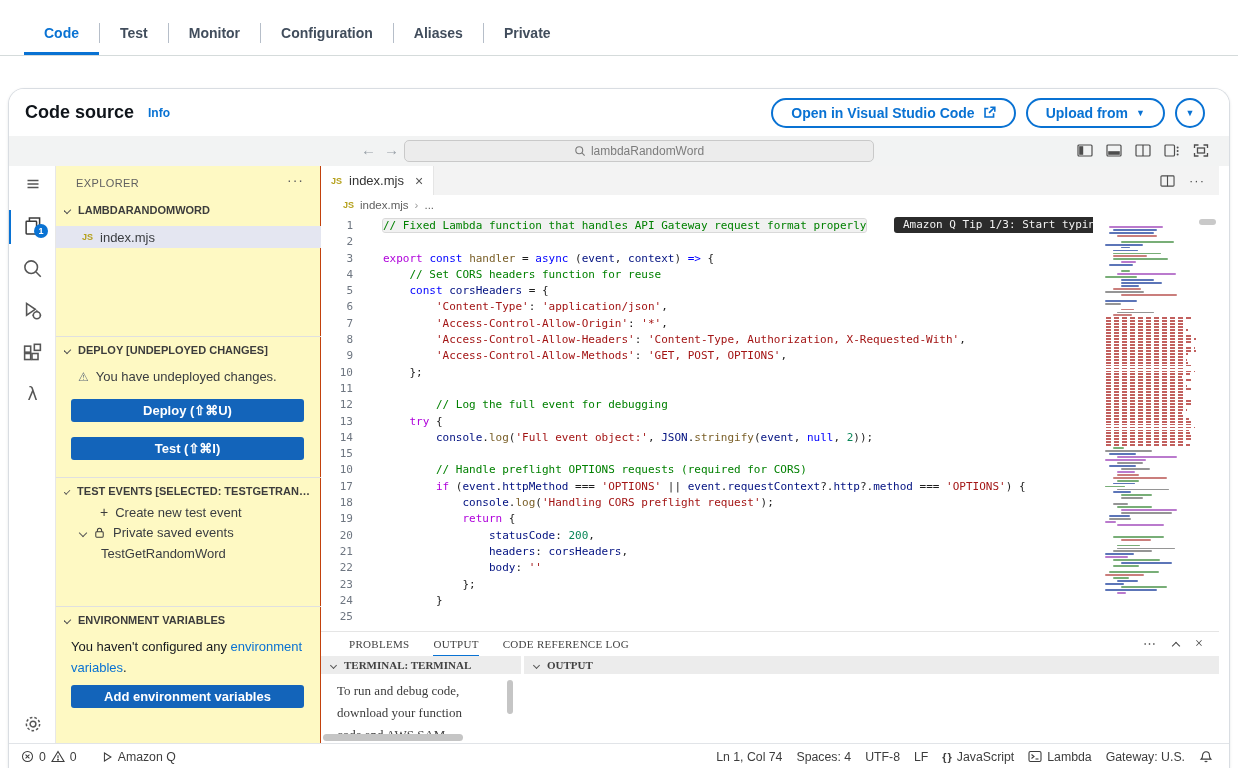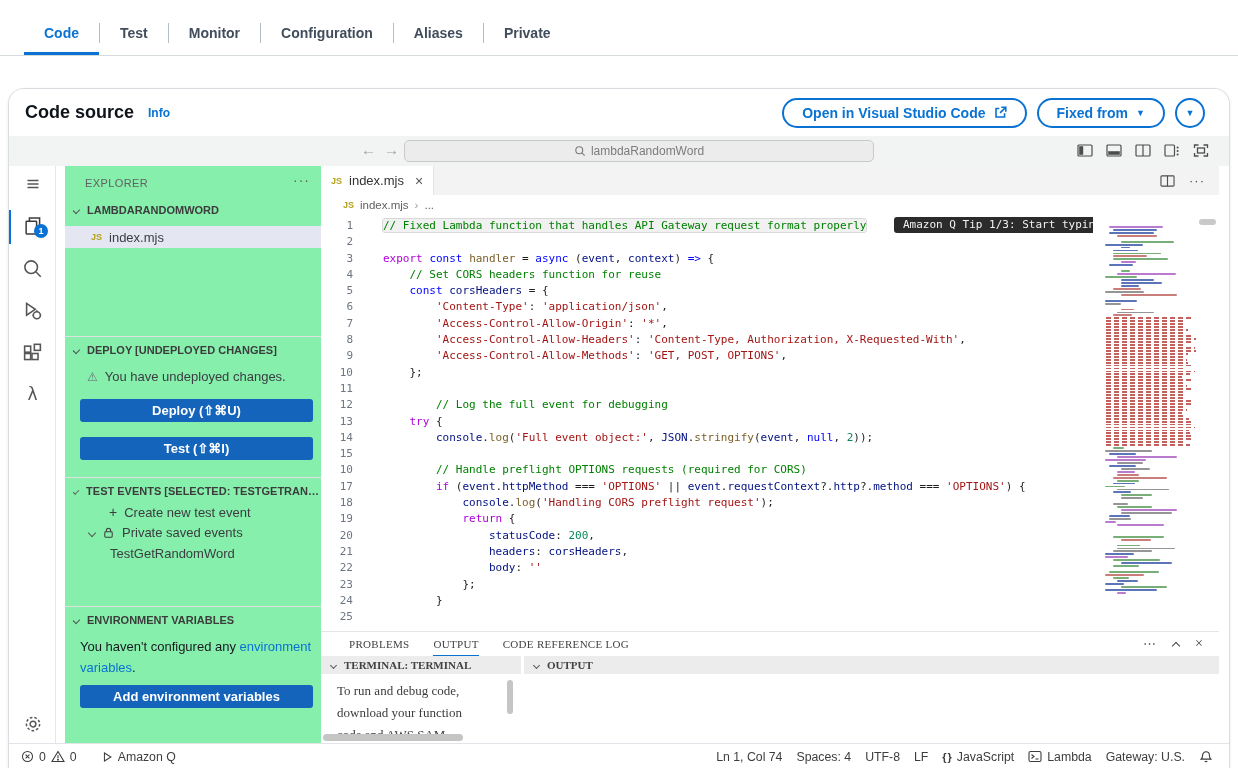--- a/index.html
+++ b/index.html
@@ -32,21 +32,21 @@
   .layout-icons svg { cursor:pointer; }
 
   
   .vs-body { position:absolute; top:77px; left:0; right:0; height:577px; }
   .activity-bar { position:absolute; left:0; top:0; width:47px; height:577px; background:#fff; border-right:1px solid #e7e7e7; }
   .ab-icon { position:absolute; left:0; width:47px; display:flex; justify-content:center; cursor:pointer; }
   .ab-active-bar { position:absolute; left:0; top:44px; width:2px; height:34px; background:var(--accent); }
   .ab-badge { position:absolute; left:25px; top:58px; width:14px; height:14px; border-radius:50%; background:var(--accent); color:#fff; font-size:9px; font-weight:bold; display:flex; align-items:center; justify-content:center; }
   .lambda-glyph { font-family:"DejaVu Sans",sans-serif; font-size:17px; color:#565656; }
 
-  .sidebar { position:absolute; left:56px; top:0; width:265px; height:577px; background:#86efac; border-right:4px solid #c2410c; font-size:13px; color:#3a3d41; }
+  .sidebar { position:absolute; left:47px; top:0; width:265px; height:577px; background:#fef9c3; border-right:1px solid #c2410c; font-size:13px; color:#3a3d41; }
   .sb-title { position:absolute; left:20px; top:11px; font-size:11px; color:#616161; letter-spacing:.4px; }
   .sb-more { position:absolute; right:16px; top:6px; font-size:14px; color:#616161; letter-spacing:1px; cursor:pointer; }
   .cv { display:inline-block; width:6px; height:6px; border-right:1.3px solid #585858; border-bottom:1.3px solid #585858; transform:rotate(45deg); }
   .sb-sec { position:absolute; left:8px; display:flex; align-items:center; gap:8px; font-size:11px; font-weight:bold; color:#3c3c3c; cursor:pointer; width:246px; white-space:nowrap; overflow:hidden; }
   .sb-sec .lbl { overflow:hidden; text-overflow:ellipsis; }
   .sb-row { position:absolute; display:flex; align-items:center; gap:7px; cursor:pointer; }
   .file-row { left:0; top:60px; width:265px; height:22px; background:var(--sel); padding-left:26px; }
   .js-badge { font-size:9px; font-weight:bold; color:#b5a11d; }
   .sb-div { position:absolute; left:0; width:265px; height:1px; background:#e0e0e0; }
   .warn-ico { color:#5f6b7a; font-size:12px; font-family:"DejaVu Sans",sans-serif; }
@@ -135,21 +135,21 @@
       <div class="header-actions">
         <button class="btn-outline">
           <span>Open in Visual Studio Code</span>
           <svg width="13" height="13" viewBox="0 0 16 16" fill="none" stroke="#0972d3" stroke-width="2">
               <path d="M6.5 3H2.5v10.5H13V9"></path>
               <path d="M9 1.5h5.5V7"></path>
               <path d="M14 2L7.5 8.5"></path>
             </svg>
         </button>
         <button class="btn-outline">
-          <span>Fixed from</span>
+          <span>Upload from</span>
           <span class="caret">▼</span>
         </button>
         <button class="btn-circle">
           <span class="caret">▼</span>
         </button>
       </div>
     </div>
 
     <div class="vs-toolbar">
       <span class="nav-arrow" style="left:352px">←</span>

